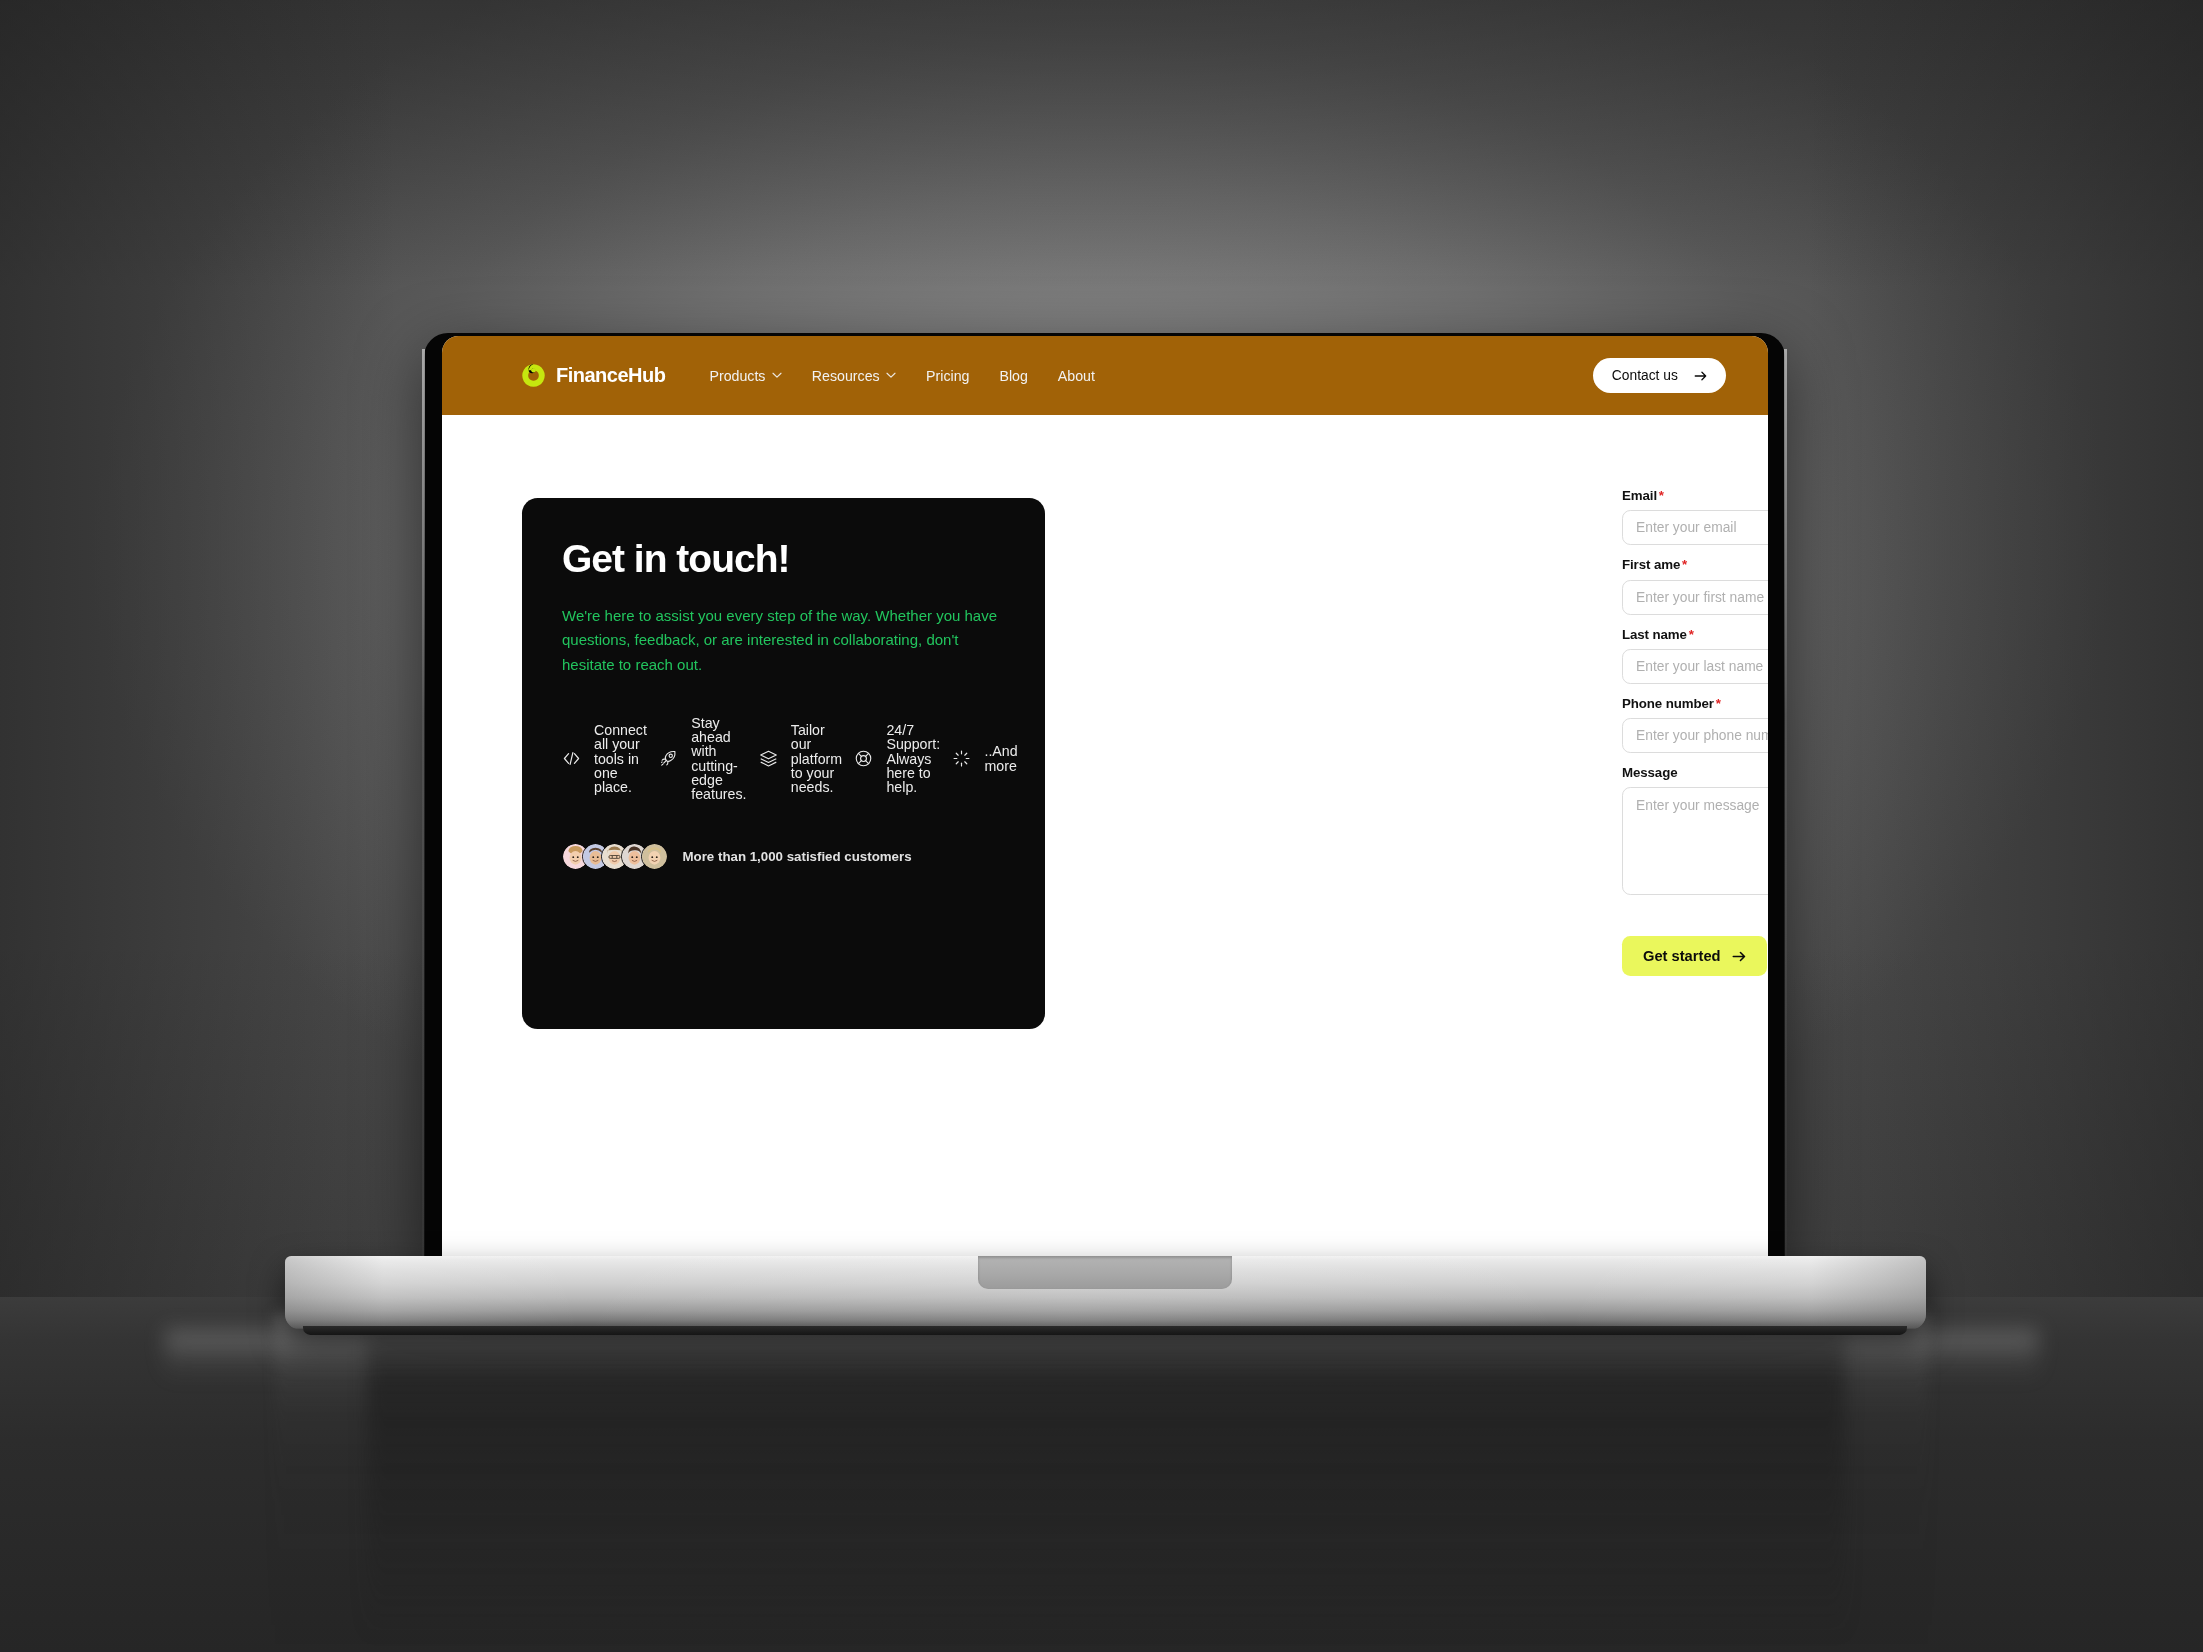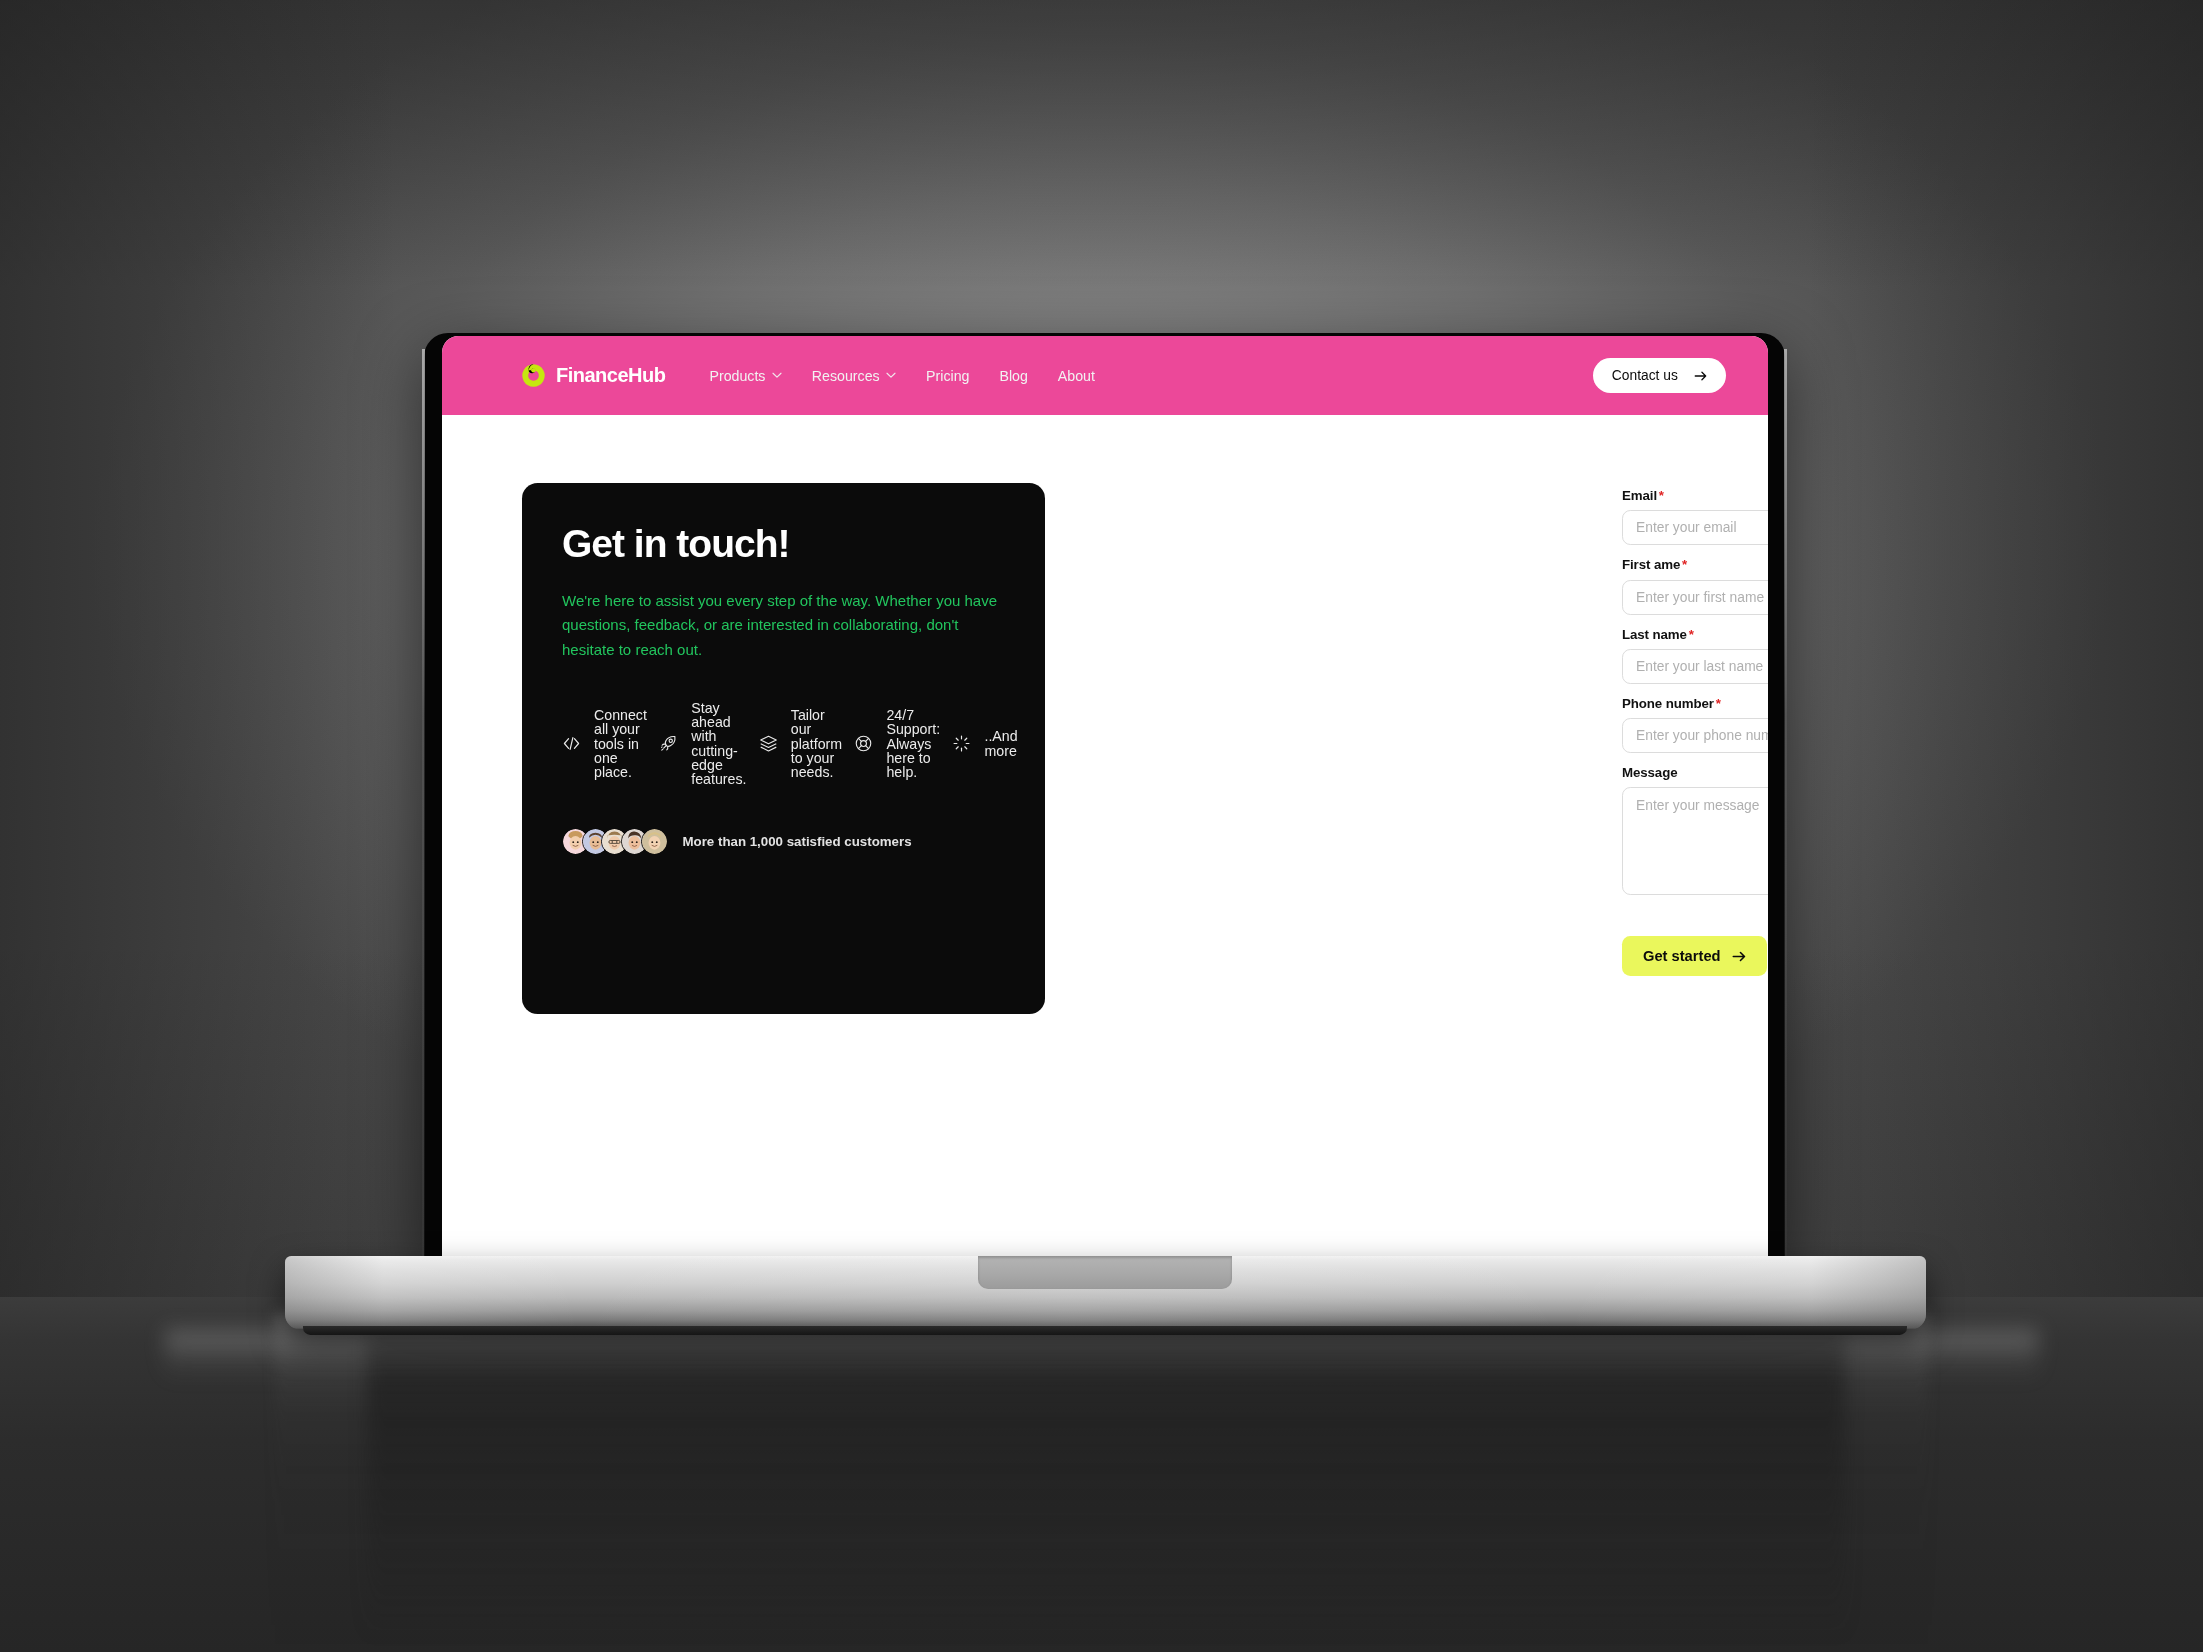--- a/index.html
+++ b/index.html
@@ -160,21 +160,21 @@
     overflow: hidden;
     background: #ffffff;
     border-radius: 16.5px 16.5px 1.8px 1.8px;
   }
 
   
   #navbar {
     position: absolute;
     left: 0; top: 0;
     width: 1326px; height: 79px;
-    background: #ec4899;
+    background: #a16207;
     display: flex;
     align-items: center;
     padding: 0 42px 0 79px;
   }
   #brand {
     display: flex;
     align-items: center;
     gap: 10px;
     margin-right: 44px;
   }
@@ -225,21 +225,21 @@
     width: 1326px; height: 845px;
     background: #fff;
     display: flex;
     gap: 0;
     padding: 80px 0 0 0;
   }
 
   
   #info-card {
     position: absolute;
-    left: 80px; top: 147px;
+    left: 80px; top: 162px;
     width: 523px; height: 531px;
     background: #0b0b0b;
     border-radius: 15.6px;
     padding: 40px 40px 0 40px;
   }
   #card-title {
     color: #fff;
     font-size: 39px;
     font-weight: bold;
     letter-spacing: -1px;

